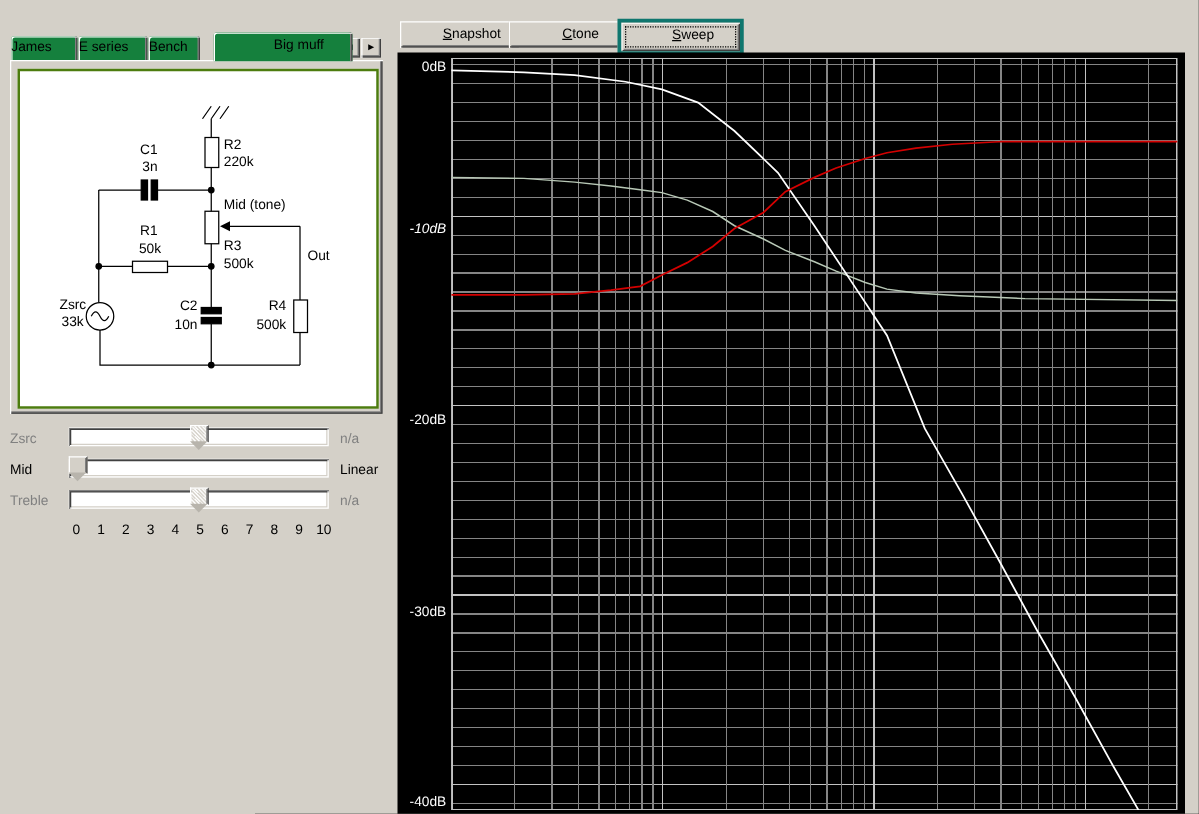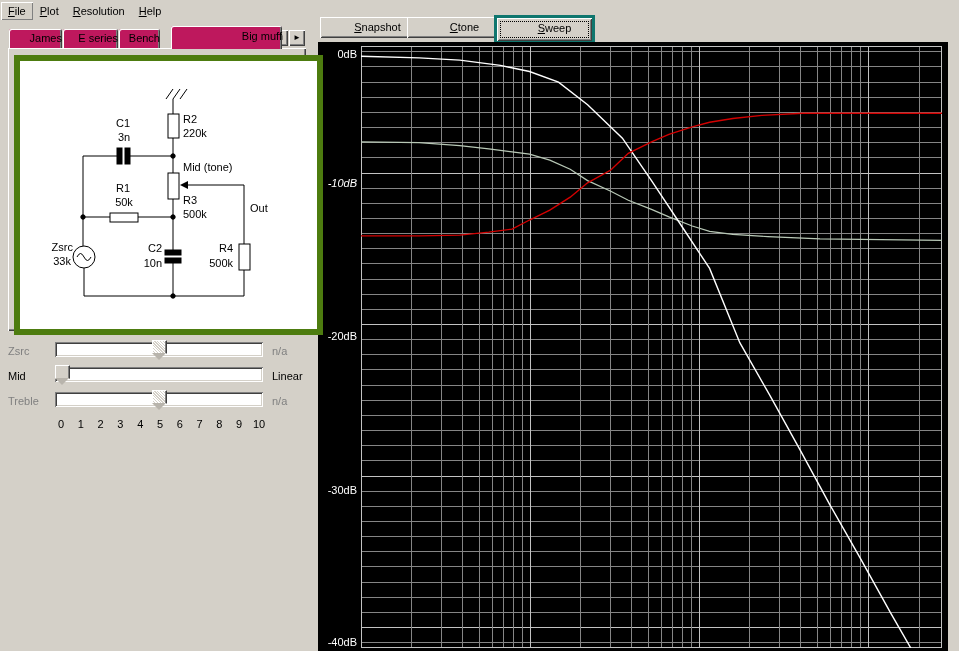--- a/index.html
+++ b/index.html
@@ -14,30 +14,30 @@
   .menu-item.active{background:#d4d0c8;box-shadow:inset 1px 1px 0 #ffffff,inset -1px -1px 0 #808080;}
 
   
   .btn{position:absolute;height:21px;background:#d4d0c8;text-align:center;line-height:20px;cursor:default;
        box-shadow:inset 1px 1px 0 #ffffff,inset -1px -1px 0 #404040,inset 2px 2px 0 #d4d0c8,inset -2px -2px 0 #808080;padding-left:20px;}
   .btn .mn{text-decoration:underline;}
   .btn.default{border:3px solid #0f766e;height:23px;line-height:21px;}
   .btn .focus-rect{position:absolute;left:3px;top:3px;right:3px;bottom:3px;border:1px dotted #000;pointer-events:none;}
 
   
-  .tab{position:absolute;background:#be185d;text-align:right;cursor:default;
+  .tab{position:absolute;background:#15803d;text-align:left;cursor:default;
        border-top-left-radius:2px;border-top-right-radius:2px;
        box-shadow:inset 1px 1px 0 #ffffff,inset -1px 0 0 #404040,inset -2px 0 0 #808080;}
   .tab.inactive{top:29px;height:19px;line-height:19px;z-index:1;}
   .tab.selected{top:26px;height:23px;line-height:21px;z-index:3;padding-left:48px;}
   .tab-scroll{position:absolute;top:30px;width:16px;height:16px;background:#d4d0c8;font-size:8px;text-align:center;line-height:15px;
        box-shadow:inset 1px 1px 0 #ffffff,inset -1px -1px 0 #404040,inset -2px -2px 0 #808080;cursor:default;}
   .tab-page{position:absolute;left:8px;top:48px;width:298px;height:283px;background:#d4d0c8;z-index:2;
        box-shadow:inset 1px 1px 0 #ffffff,inset -1px -1px 0 #404040,inset -2px -2px 0 #808080;}
-  .circuit-panel{position:absolute;left:6px;top:7px;width:285px;height:268px;background:#ffffff;border:6px solid #4d7c0f;padding-left:12px;}
+  .circuit-panel{position:absolute;left:6px;top:7px;width:285px;height:268px;background:#ffffff;border:2px solid #4d7c0f;}
   .circuit-panel svg{position:absolute;left:0;top:0;}
   .circuit-panel text{font-family:"Liberation Sans",sans-serif;font-size:11px;fill:#000;}
 
   
   .slider-label{position:absolute;left:8px;width:44px;}
   .slider-value{position:absolute;left:272px;width:46px;}
   .disabled-text{color:#808080;}
   .track{position:absolute;left:55px;width:208px;height:15px;background:#ffffff;
          box-shadow:inset 1px 1px 0 #808080,inset -1px -1px 0 #ffffff,inset 2px 2px 0 #404040,inset -2px -2px 0 #d4d0c8;}
   .thumb{position:absolute;width:15px;height:21px;z-index:4;}
@@ -52,26 +52,20 @@
   
   .plot-panel{position:absolute;left:318px;top:42px;width:630px;height:609px;background:#000;}
   .db-label{position:absolute;left:0;width:39px;text-align:right;color:#fff;}
   #plot-area{position:absolute;left:43px;top:4px;}
 </style>
 </head>
 <body>
 
 <div id="app">
 
-  <div class="menubar">
-    <div class="menu-item active"><span class="mn">F</span><span>ile</span></div>
-    <div class="menu-item"><span class="mn">P</span><span>lot</span></div>
-    <div class="menu-item"><span class="mn">R</span><span>esolution</span></div>
-    <div class="menu-item"><span class="mn">H</span><span>elp</span></div>
-  </div>
 
   <div class="btn" style="left:320px;top:17px;width:75px;"><span class="mn">S</span><span>napshot</span></div>
   <div class="btn" style="left:407px;top:17px;width:75px;"><span class="mn">C</span><span>tone</span></div>
   <div class="btn default" style="left:494px;top:15px;width:75px;"><span class="focus-rect"></span><span class="mn">S</span><span>weep</span></div>
 
   <div>
     <div class="tab inactive" style="left:9px;width:53px;">James</div>
     <div class="tab inactive" style="left:63px;width:55px;">E series</div>
     <div class="tab inactive" style="left:119px;width:41px;">Bench</div>
     <div class="tab selected" style="left:171px;width:63px;">Big muff</div>

